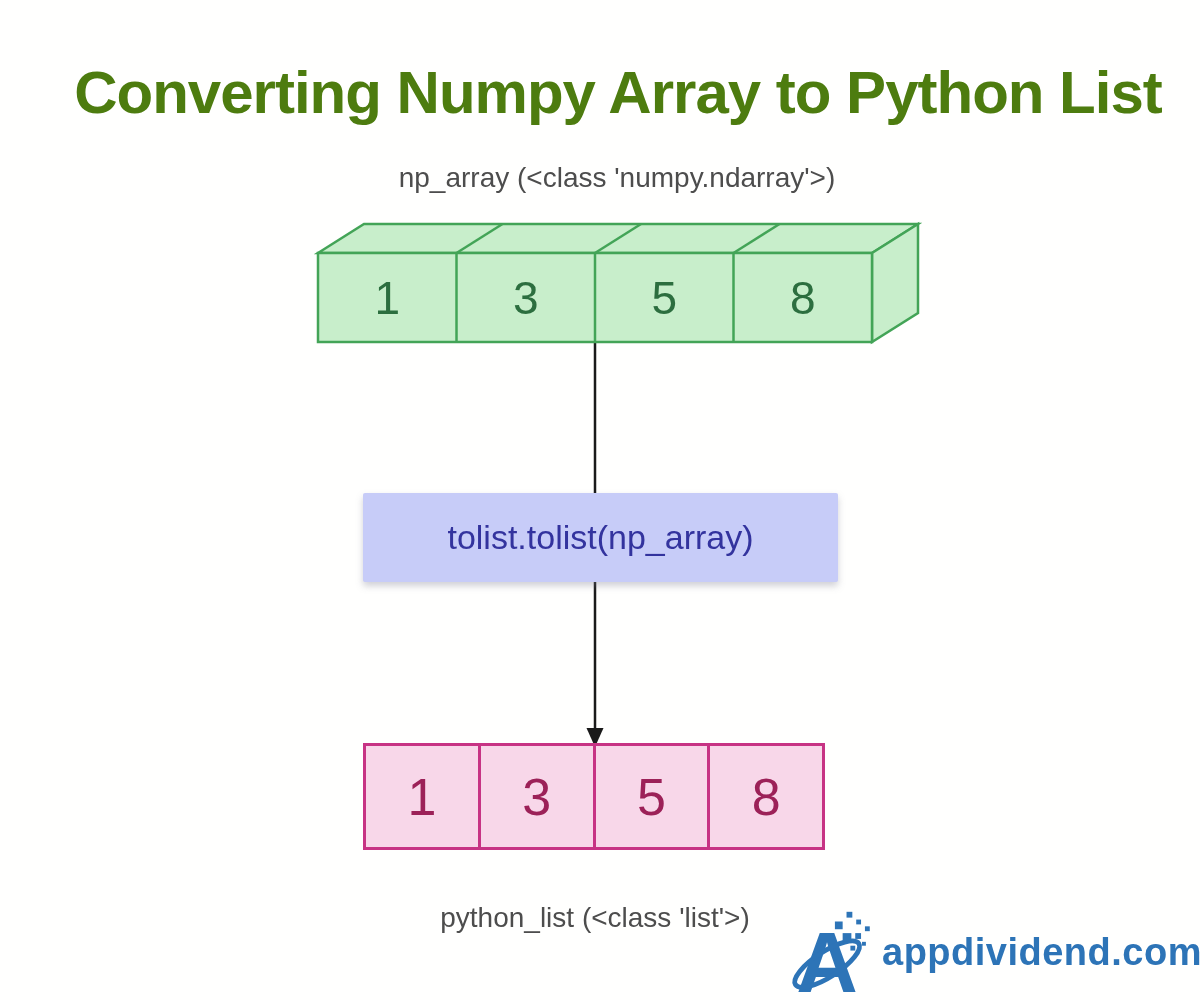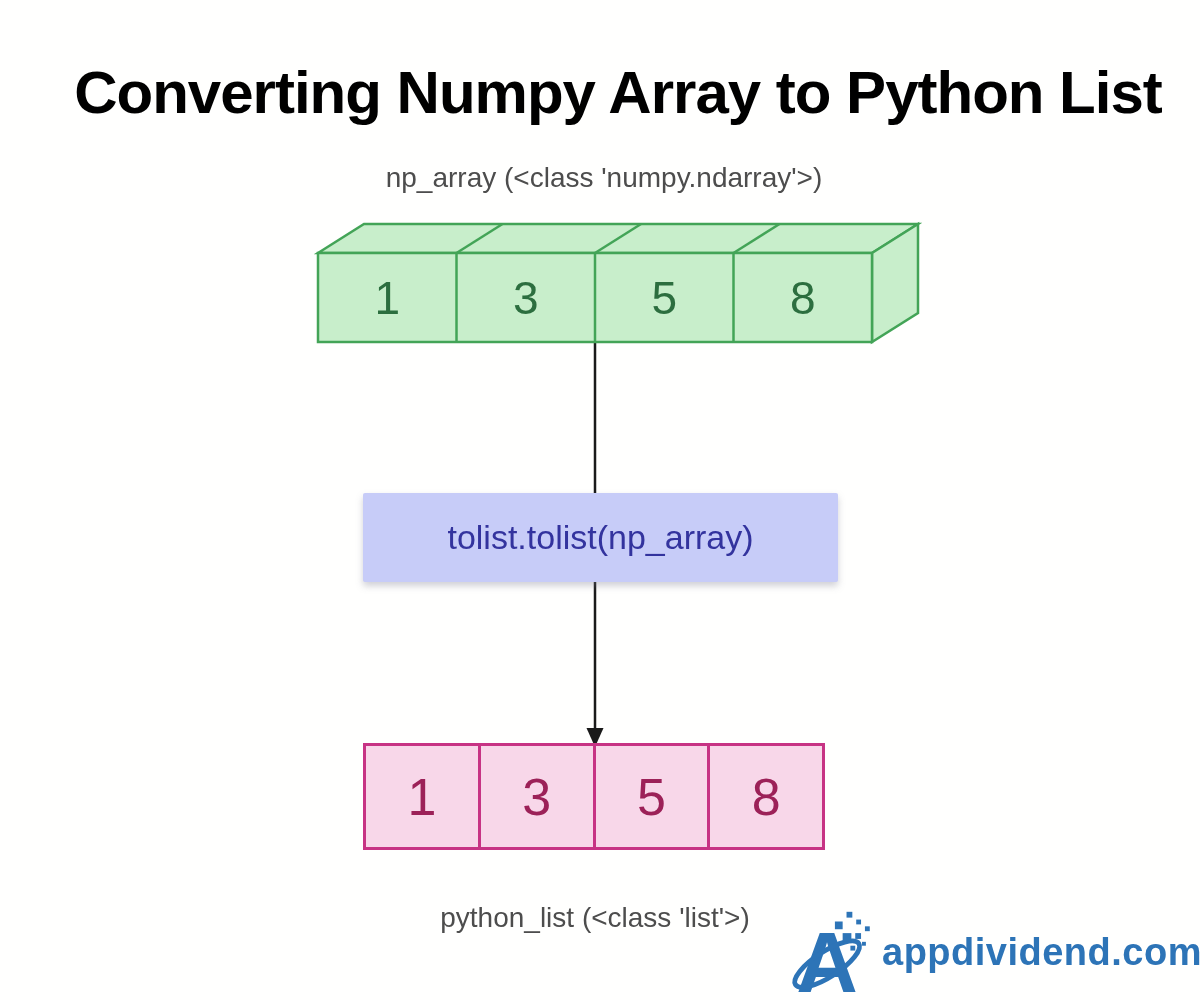--- a/index.html
+++ b/index.html
@@ -18,31 +18,31 @@
   .page-title {
     position: absolute;
     top: 58px;
     left: 0;
     right: 0;
     margin: 0;
     text-align: center;
     font-size: 60px;
     font-weight: bold;
     letter-spacing: -1px;
-    color: #000000;
+    color: #4d7c0f;
     padding-left: 36px;
   }
   .dim-label {
     position: absolute;
     white-space: nowrap;
     transform: translateX(-50%);
     font-size: 28px;
     color: #4d4d4d;
   }
-  .np-label { left: 604px; top: 162px; }
+  .np-label { left: 617px; top: 162px; }
   .py-label { left: 595px; top: 902px; }
 
   .diagram-svg {
     position: absolute;
     left: 0;
     top: 0;
     width: 1200px;
     height: 1000px;
     z-index: 1;
   }

